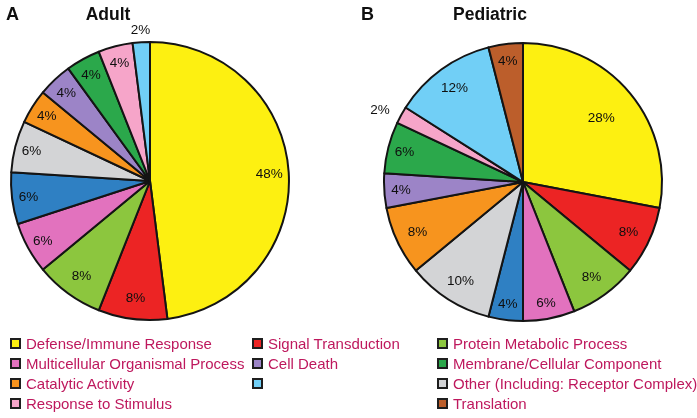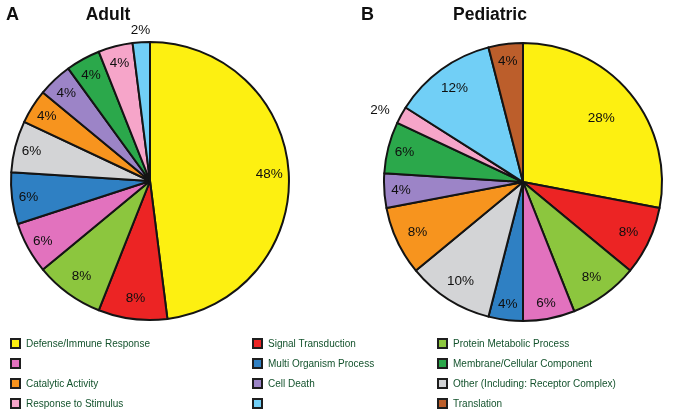--- a/index.html
+++ b/index.html
@@ -3,21 +3,21 @@
 <meta charset="utf-8">
 <style>
   html,body{margin:0;padding:0;background:#ffffff;}
   body{width:697px;height:418px;position:relative;font-family:"Liberation Sans",sans-serif;overflow:hidden;}
   .figure{position:absolute;inset:0;background:#fff;}
   svg{position:absolute;left:0;top:0;}
   .legend{position:absolute;left:0;top:333px;width:697px;height:85px;}
   .legend-col{position:absolute;top:0;display:flex;flex-direction:column;}
   .legend-item{display:flex;align-items:center;height:20px;}
   .legend-swatch{width:11px;height:11px;box-sizing:border-box;border:2px solid #1e1e1e;margin-right:5px;flex:0 0 auto;}
-  .legend-label{font-size:10px;color:#14532d;white-space:nowrap;letter-spacing:0px;}
+  .legend-label{font-size:15px;color:#be185d;white-space:nowrap;letter-spacing:0px;}
 </style>
 </head>
 <body>
 
 <div class="figure">
   <svg id="pies" width="697" height="418" viewBox="0 0 697 418">
       <g>
         <text x="6" y="20" font-size="18" font-weight="bold" fill="#0f0f0f">A</text>
         <text x="108" y="20" font-size="17.5" font-weight="bold" text-anchor="middle" fill="#0f0f0f">Adult</text>
         <path d="M 150 181 L 150.00 42.00 A 139 139 0 0 1 167.42 318.90 Z" fill="#FDF011" stroke="#141414" stroke-width="2" stroke-linejoin="round"></path>
@@ -73,38 +73,35 @@
       </g>
     </svg>
   <div class="legend" id="legend">
       <div class="legend-col" style="left: 10px;">
         <div class="legend-item">
           <span class="legend-swatch" style="background: rgb(253, 240, 17);"></span>
           <span class="legend-label">Defense/Immune Response</span>
         </div>
         <div class="legend-item">
           <span class="legend-swatch" style="background: rgb(226, 114, 190);"></span>
+          <span class="legend-label">Multicellular Organismal Process</span>
         </div>
         <div class="legend-item">
           <span class="legend-swatch" style="background: rgb(247, 148, 30);"></span>
           <span class="legend-label">Catalytic Activity</span>
         </div>
         <div class="legend-item">
           <span class="legend-swatch" style="background: rgb(246, 165, 201);"></span>
           <span class="legend-label">Response to Stimulus</span>
         </div>
       </div>
       <div class="legend-col" style="left: 252px;">
         <div class="legend-item">
           <span class="legend-swatch" style="background: rgb(236, 36, 36);"></span>
           <span class="legend-label">Signal Transduction</span>
-        </div>
-        <div class="legend-item">
-          <span class="legend-swatch" style="background: rgb(47, 128, 195);"></span>
-          <span class="legend-label">Multi Organism Process</span>
         </div>
         <div class="legend-item">
           <span class="legend-swatch" style="background: rgb(156, 132, 199);"></span>
           <span class="legend-label">Cell Death</span>
         </div>
         <div class="legend-item">
           <span class="legend-swatch" style="background: rgb(113, 207, 246);"></span>
         </div>
       </div>
       <div class="legend-col" style="left: 437px;">

